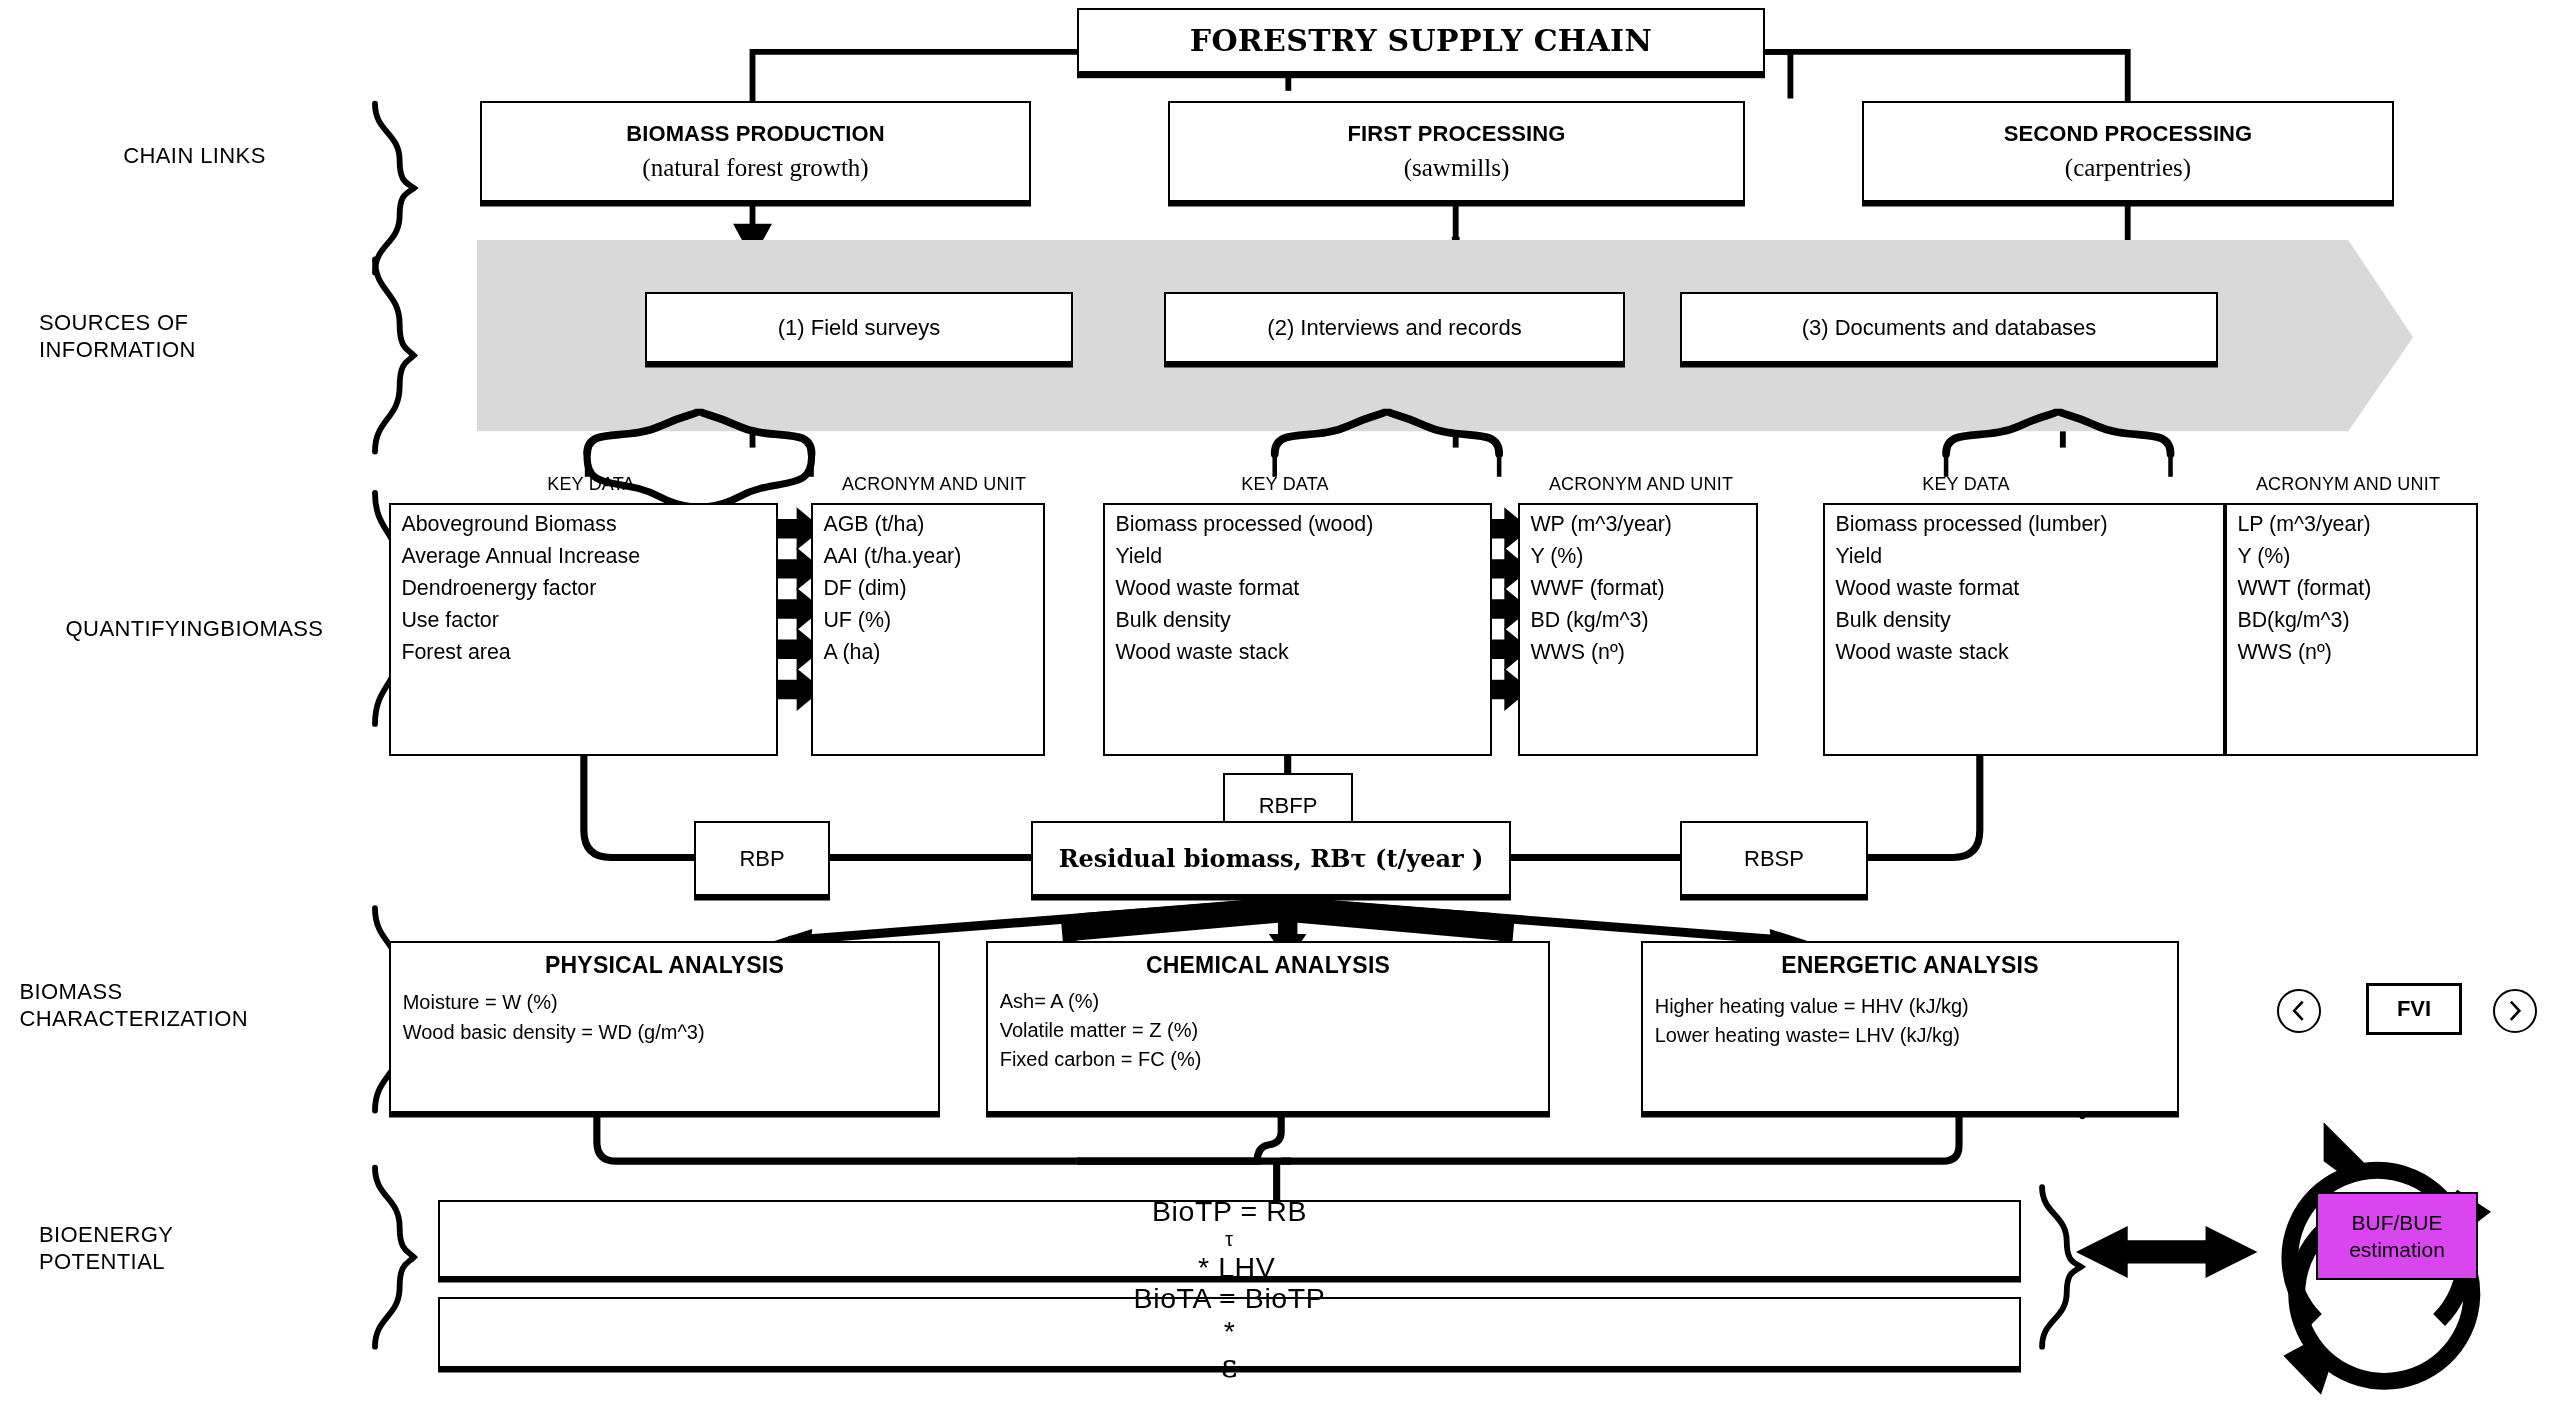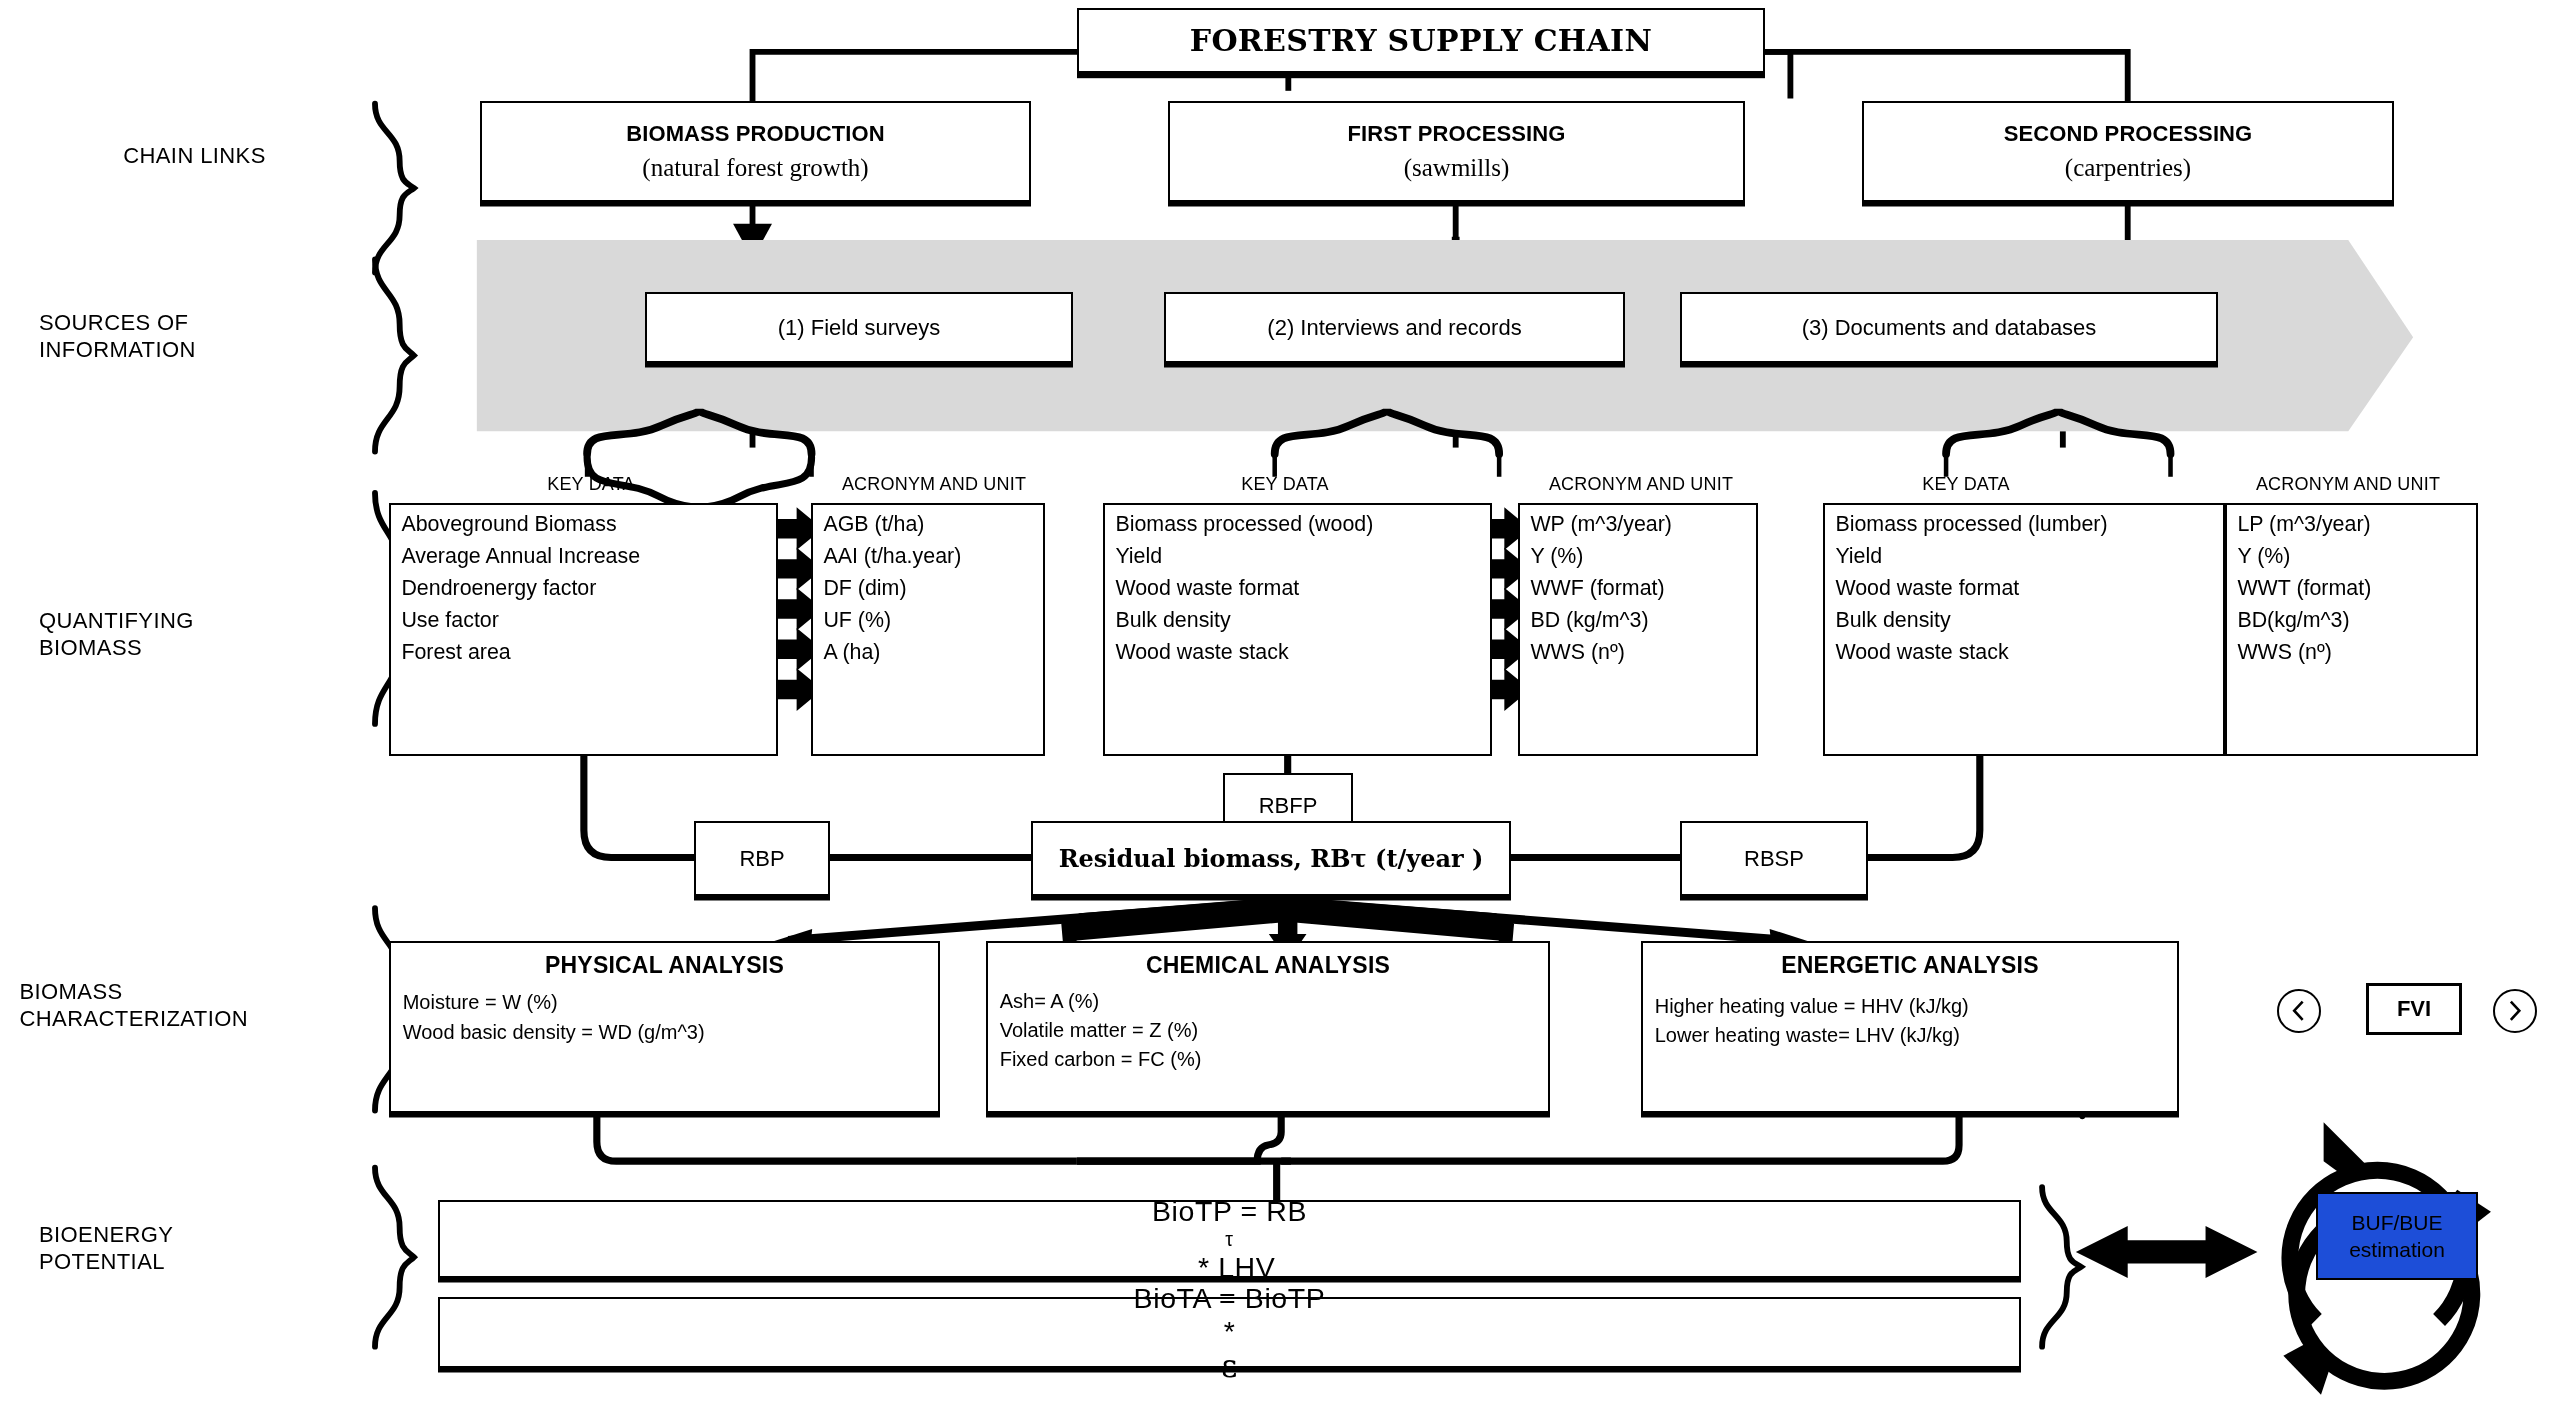--- a/index.html
+++ b/index.html
@@ -35,21 +35,21 @@
   .an-box.phys .an-line{line-height:1.5;}
 
   .formula{font-size:28.5px;letter-spacing:0.6px;display:flex;align-items:center;justify-content:center;}
   .formula sub{font-size:19.5px;vertical-align:sub;}
   .eps{font-family:"DejaVu Serif",serif;font-size:31px;}
 
   .circ-btn{position:absolute;width:40px;height:40px;border:2.6px solid #000;border-radius:50%;
             display:flex;align-items:center;justify-content:center;background:#fff;}
   .fvi-box{position:absolute;box-sizing:border-box;border:3.2px solid #000;background:#fff;
            display:flex;align-items:center;justify-content:center;font-weight:bold;font-size:22px;}
-  .buf-box{position:absolute;box-sizing:border-box;border:2.6px solid #000;background:#1d4ed8;
+  .buf-box{position:absolute;box-sizing:border-box;border:2.6px solid #000;background:#d946ef;
            display:flex;flex-direction:column;align-items:center;justify-content:center;
            font-size:21px;line-height:1.3;z-index:4;}
 </style>
 </head>
 <body>
 
 <div id="stage">
 
   <svg id="wires" viewBox="0 0 3971 2186" xmlns="http://www.w3.org/2000/svg">
     <g fill="none" stroke="#000" stroke-width="9">
@@ -183,21 +183,21 @@
     <span>FORESTRY SUPPLY CHAIN</span>
   </div>
 
   <div class="lbl rowlabel" style="left:39px;top:143px;width:311px;height:39px;">
     <span>CHAIN LINKS</span>
   </div>
   <div class="lbl rowlabel" style="left:39px;top:298px;width:311px;height:78px;flex-direction:column;">
     <span>SOURCES OF</span>
     <span>INFORMATION</span>
   </div>
-  <div class="lbl rowlabel" style="left:39px;top:596px;width:311px;height:78px;flex-direction:column;">
+  <div class="lbl rowlabel" style="left:39px;top:616px;width:311px;height:78px;flex-direction:row;">
     <span>QUANTIFYING</span>
     <span>BIOMASS</span>
   </div>
   <div class="lbl rowlabel" style="left:19.5px;top:967px;width:350px;height:78px;flex-direction:column;">
     <span>BIOMASS</span>
     <span>CHARACTERIZATION</span>
   </div>
   <div class="lbl rowlabel" style="left:39px;top:1210px;width:311px;height:78px;flex-direction:column;">
     <span>BIOENERGY</span>
     <span>POTENTIAL</span>

